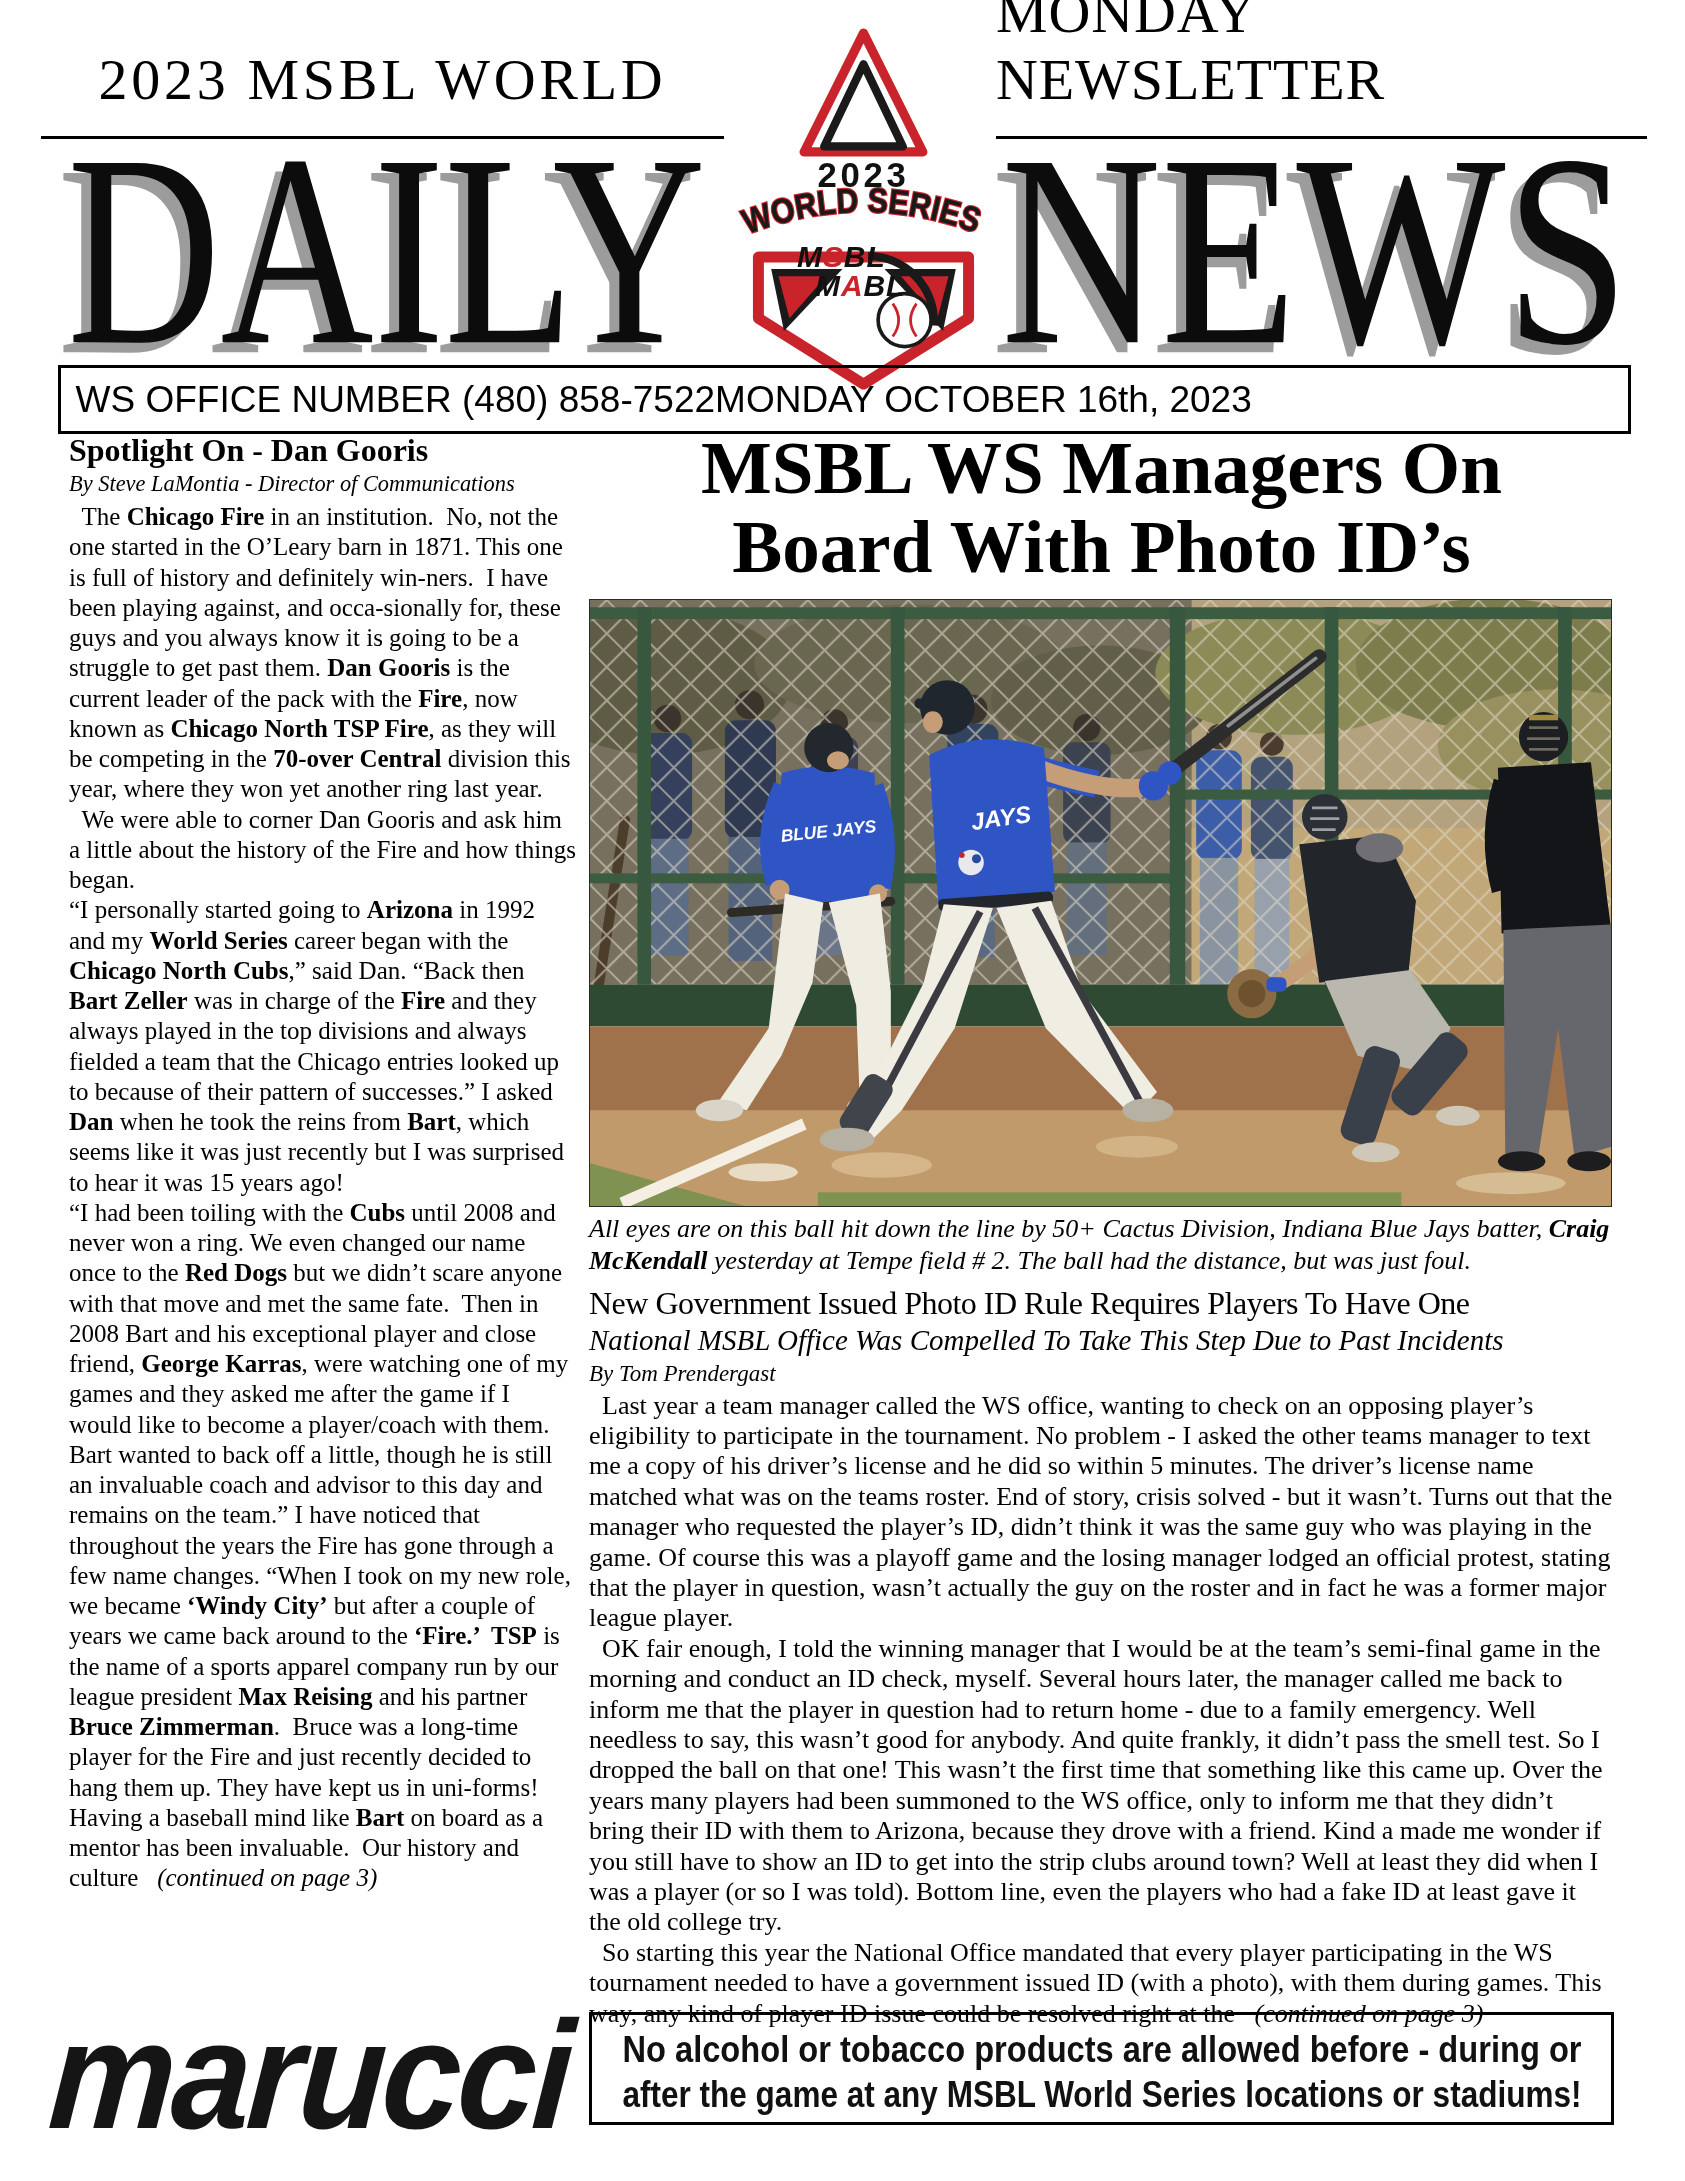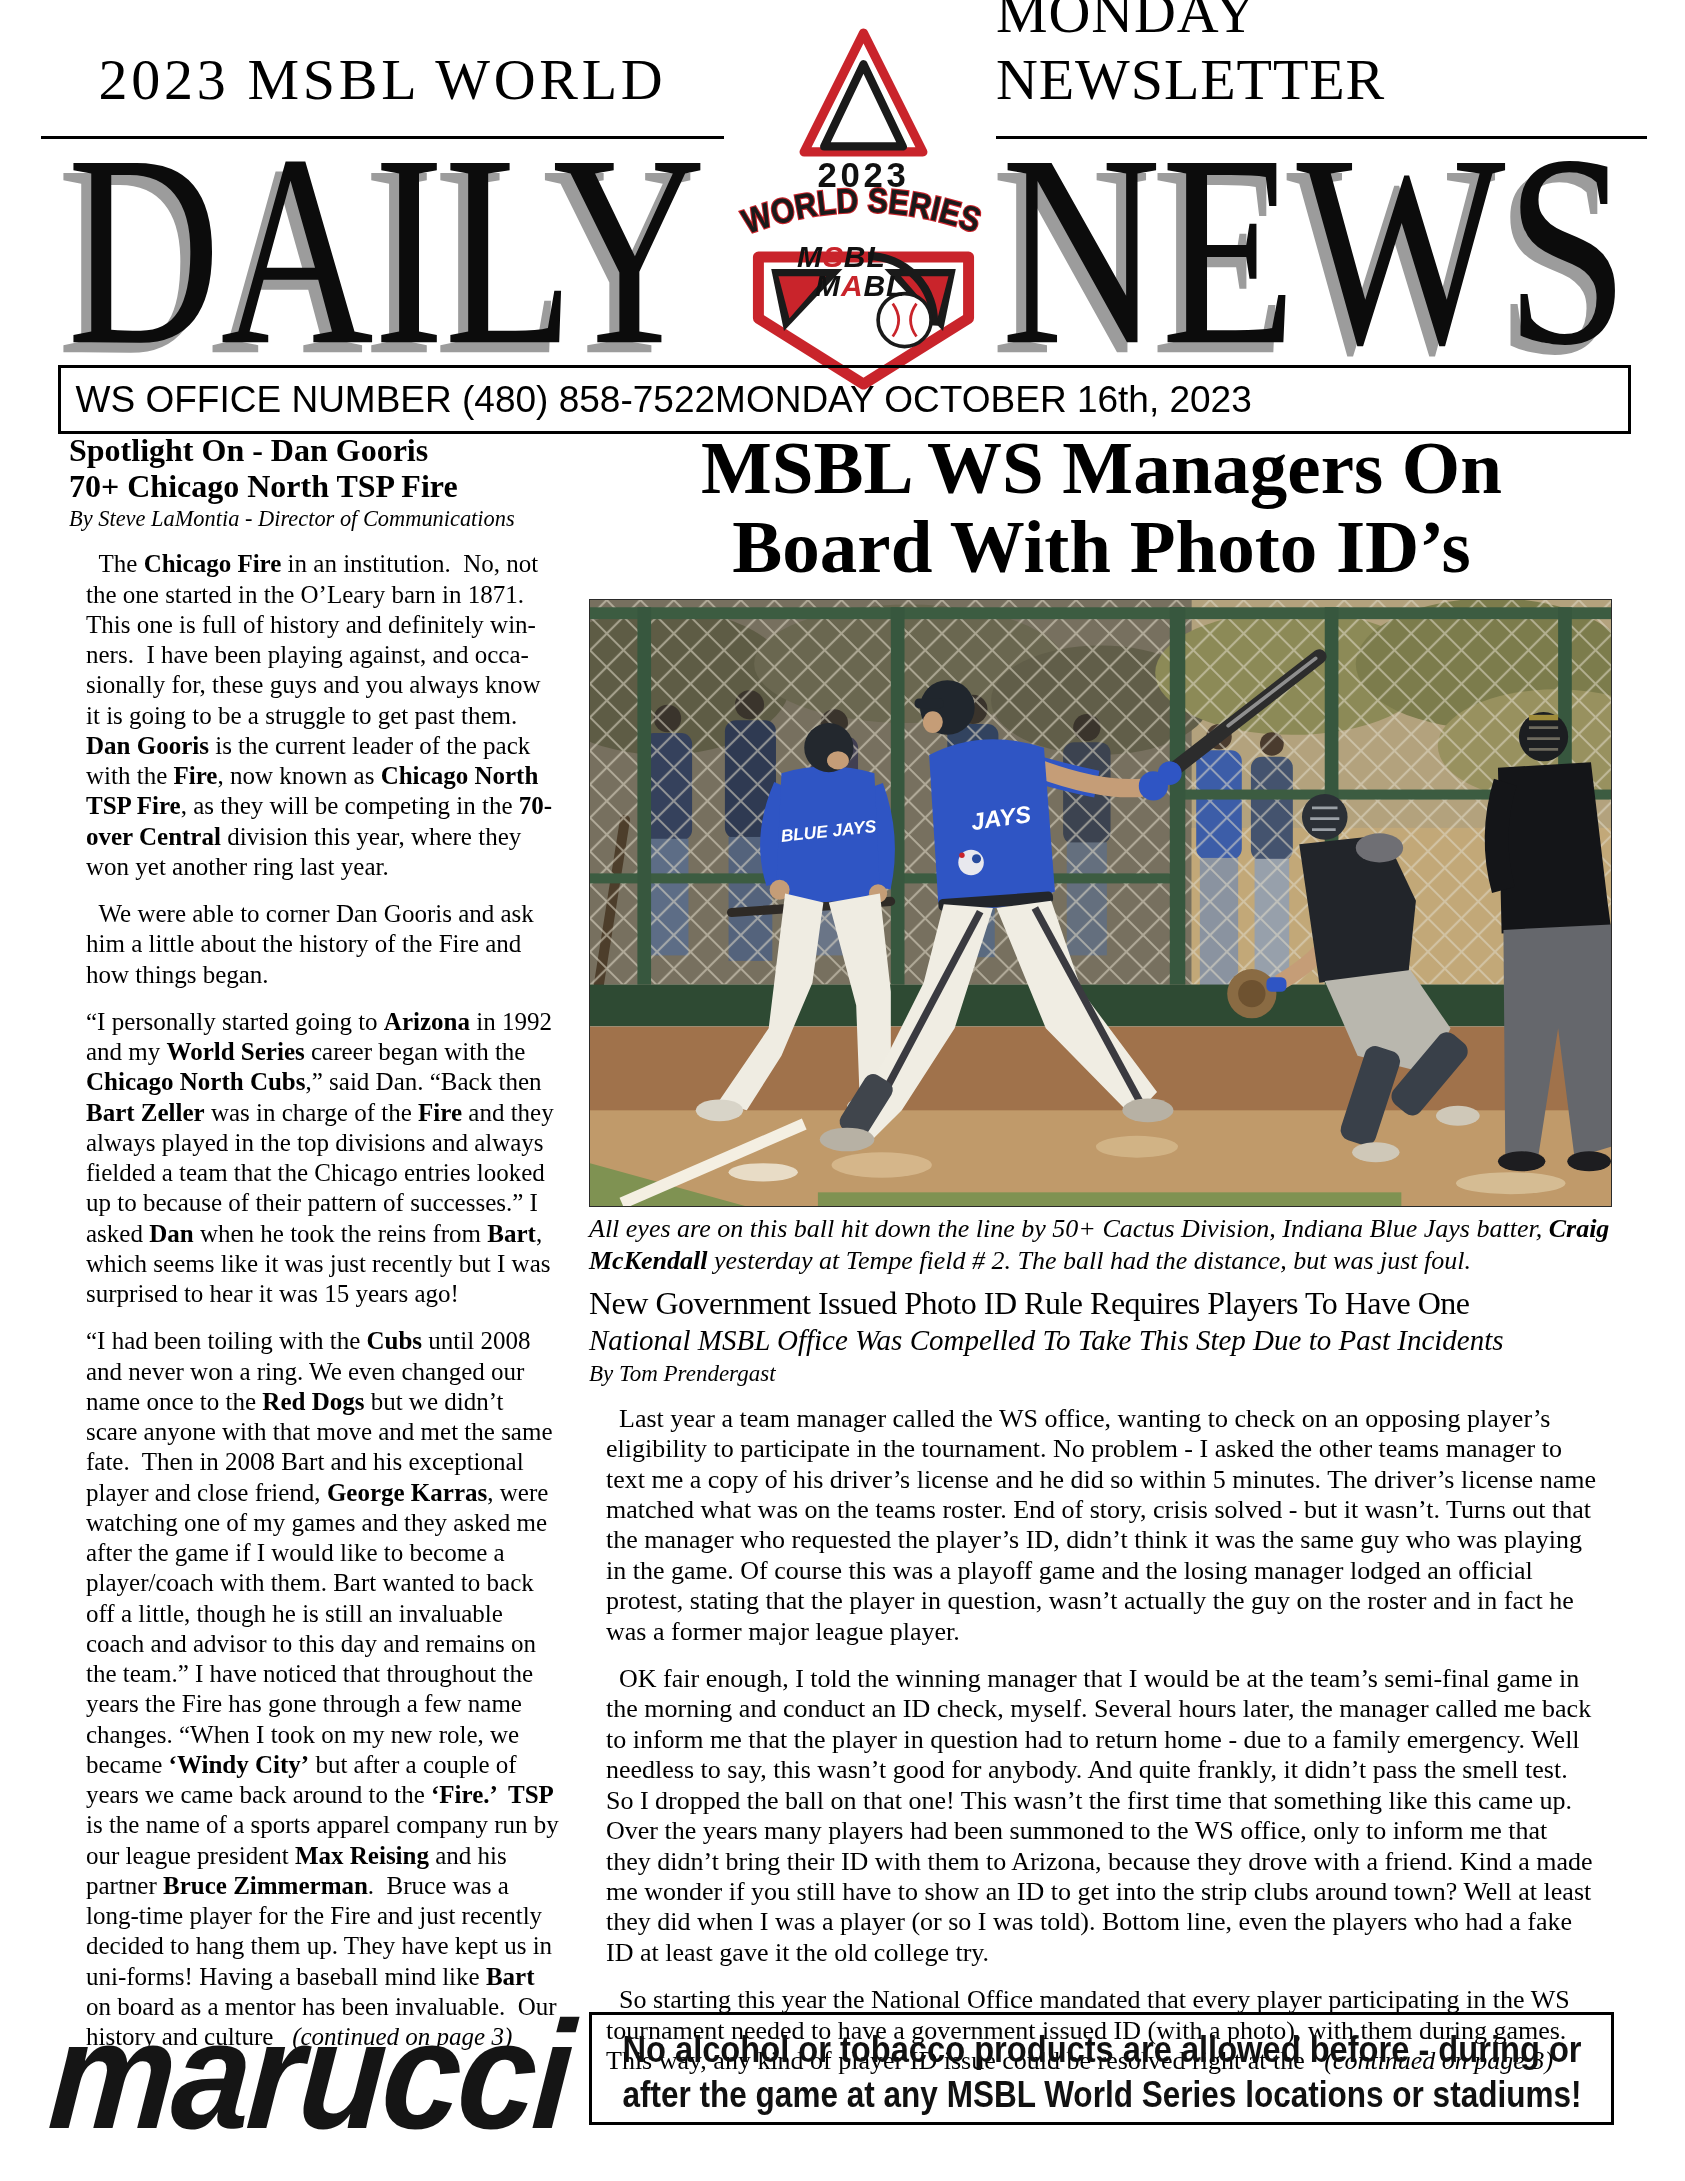--- a/index.html
+++ b/index.html
@@ -21,21 +21,21 @@
       font-weight:bold;font-style:italic;font-size:30px;letter-spacing:0.9px;color:#111;}
   
   .info-bar{position:absolute;left:58px;top:365px;width:1573px;height:69px;border:3.7px solid #000;
       box-sizing:border-box;display:flex;align-items:center;
       padding:0 14.6px;font-family:"Liberation Sans","DejaVu Sans",sans-serif;font-size:37px;}
   
   .col-left{position:absolute;left:69px;top:433px;width:508px;}
   .sp-title{font-weight:bold;font-size:32px;line-height:1.12;}
   .sp-byline{font-style:italic;font-size:22.4px;margin-top:1.8px;}
   .sp-body{margin-top:5.5px;font-size:25px;line-height:1.21;}
-  .para{margin:17px;white-space:pre-wrap;}
+  .para{margin:0;white-space:pre-wrap;}
   .col-right{position:absolute;left:589px;top:429px;width:1025px;}
   .big-headline{font-weight:bold;font-size:75px;line-height:1.05;text-align:center;}
   .photo{margin-top:12.8px;width:1023px;height:608px;border:0.9px solid #2a2a2a;box-sizing:border-box;}
   .photo svg{display:block;width:100%;height:100%;}
   .caption{margin-top:5.5px;font-style:italic;font-size:26px;line-height:1.22;}
   .art-headline{margin-top:9.1px;font-weight:normal;font-size:32px;letter-spacing:-0.5px;white-space:nowrap;}
   .art-subtitle{font-style:italic;font-size:29px;margin-top:1.8px;}
   .art-byline{font-style:italic;font-size:23px;margin-top:3.7px;}
   .art-body{margin-top:3.7px;font-size:26px;line-height:1.17;}
   
@@ -97,21 +97,20 @@
   </div>
 
   <div class="info-bar">
     <span>WS OFFICE NUMBER (480) 858-7522</span>
     <span>MONDAY OCTOBER 16th, 2023</span>
   </div>
 
   <div class="col-left">
     <div class="sp-title">
       <div>Spotlight On - Dan Gooris</div>
-      <div>70+ Chicago North TSP Fire</div>
     </div>
     <div class="sp-byline">By Steve LaMontia - Director of Communications</div>
     <div class="sp-body">
         <p class="para"><span>  The </span><span style="font-weight: bold;">Chicago Fire</span><span> in an institution.  No, not the one started in the O’Leary barn in 1871. This one is full of history and definitely win-ners.  I have been playing against, and occa-sionally for, these guys and you always know it is going to be a struggle to get past them. </span><span style="font-weight: bold;">Dan Gooris</span><span> is the current leader of the pack with the </span><span style="font-weight: bold;">Fire</span><span>, now known as </span><span style="font-weight: bold;">Chicago North TSP Fire</span><span>, as they will be competing in the </span><span style="font-weight: bold;">70-over Central</span><span> division this year, where they won yet another ring last year.</span></p>
         <p class="para"><span>  We were able to corner Dan Gooris and ask him a little about the history of the Fire and how things began.</span></p>
         <p class="para"><span>“I personally started going to </span><span style="font-weight: bold;">Arizona</span><span> in 1992 and my </span><span style="font-weight: bold;">World Series</span><span> career began with the </span><span style="font-weight: bold;">Chicago North Cubs</span><span>,” said Dan. “Back then </span><span style="font-weight: bold;">Bart Zeller</span><span> was in charge of the </span><span style="font-weight: bold;">Fire</span><span> and they always played in the top divisions and always fielded a team that the Chicago entries looked up to because of their pattern of successes.” I asked </span><span style="font-weight: bold;">Dan</span><span> when he took the reins from </span><span style="font-weight: bold;">Bart</span><span>, which seems like it was just recently but I was surprised to hear it was 15 years ago!</span></p>
         <p class="para"><span>“I had been toiling with the </span><span style="font-weight: bold;">Cubs</span><span> until 2008 and never won a ring. We even changed our name once to the </span><span style="font-weight: bold;">Red Dogs</span><span> but we didn’t scare anyone with that move and met the same fate.  Then in 2008 Bart and his exceptional player and close friend, </span><span style="font-weight: bold;">George Karras</span><span>, were watching one of my games and they asked me after the game if I would like to become a player/coach with them. Bart wanted to back off a little, though he is still an invaluable coach and advisor to this day and remains on the team.” I have noticed that throughout the years the Fire has gone through a few name changes. “When I took on my new role, we became </span><span style="font-weight: bold;">‘Windy City’</span><span> but after a couple of years we came back around to the </span><span style="font-weight: bold;">‘Fire.’  TSP</span><span> is the name of a sports apparel company run by our league president </span><span style="font-weight: bold;">Max Reising</span><span> and his partner </span><span style="font-weight: bold;">Bruce Zimmerman</span><span>.  Bruce was a long-time player for the Fire and just recently decided to hang them up. They have kept us in uni-forms! Having a baseball mind like </span><span style="font-weight: bold;">Bart</span><span> on board as a mentor has been invaluable.  Our history and culture   </span><span style="font-style: italic;">(continued on page 3)</span></p>
       </div>
   </div>
 

